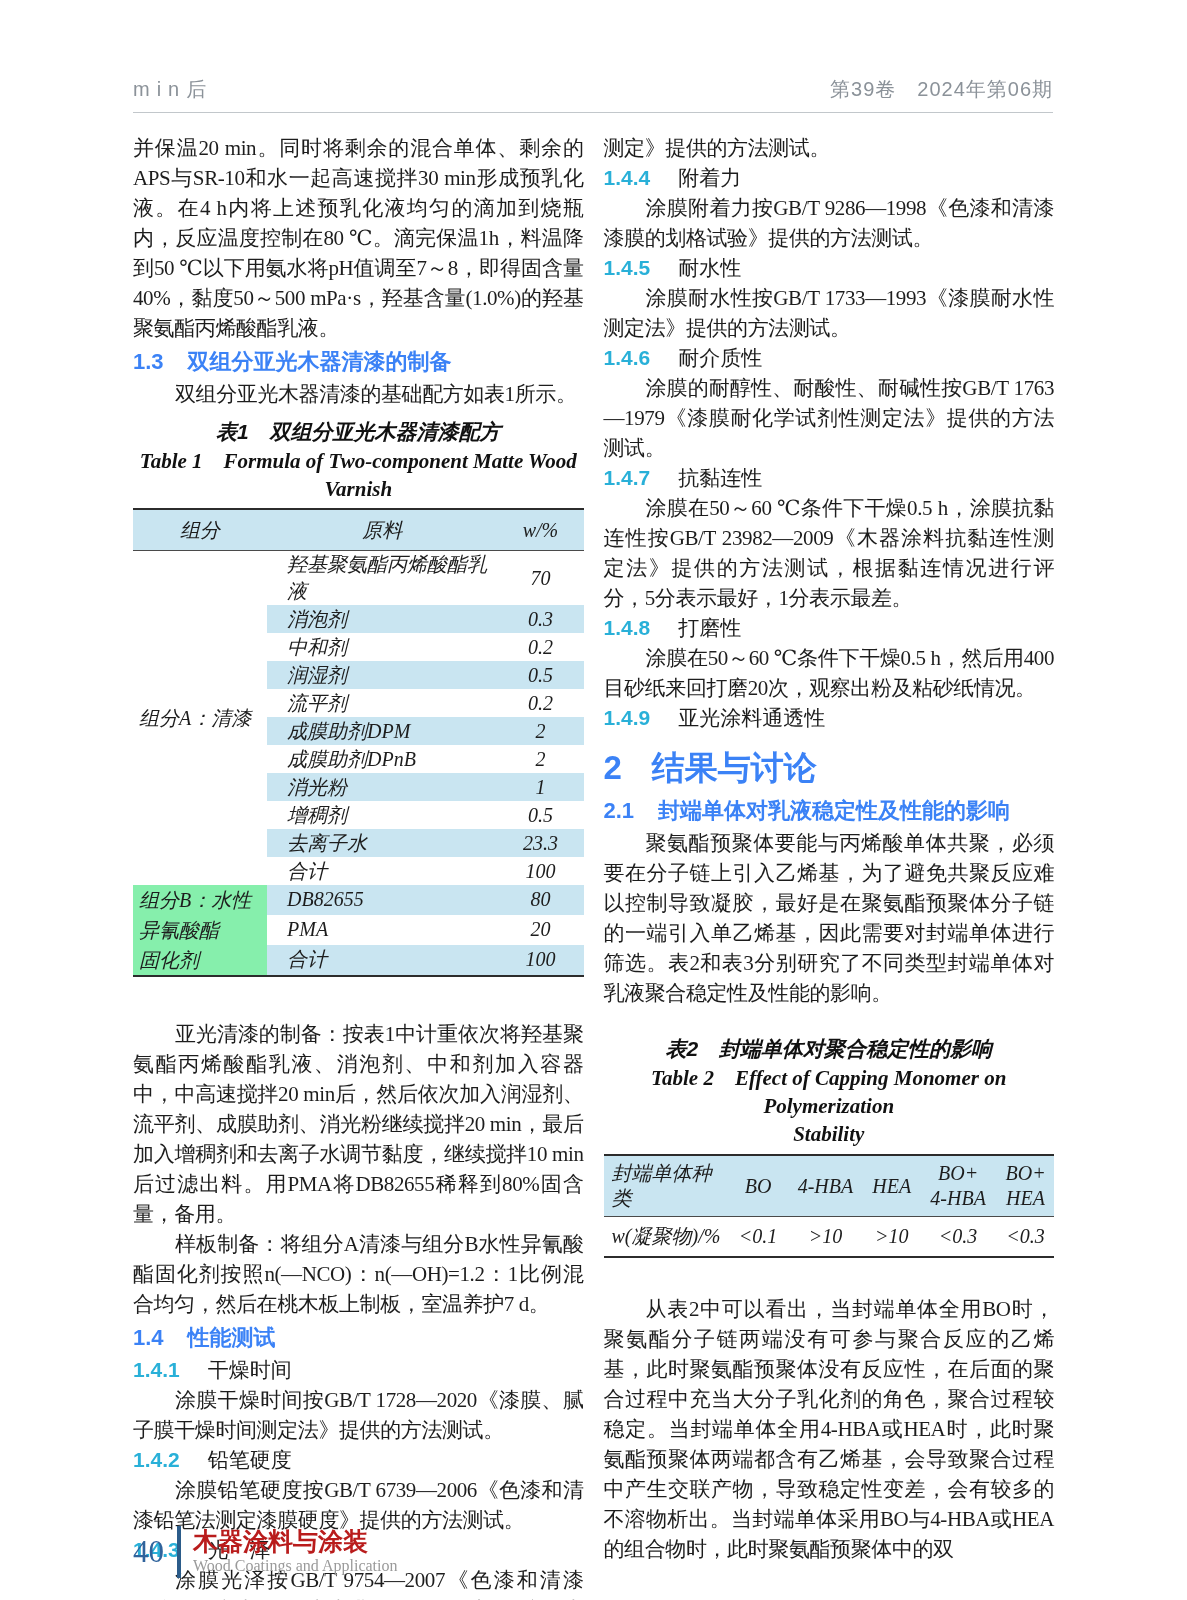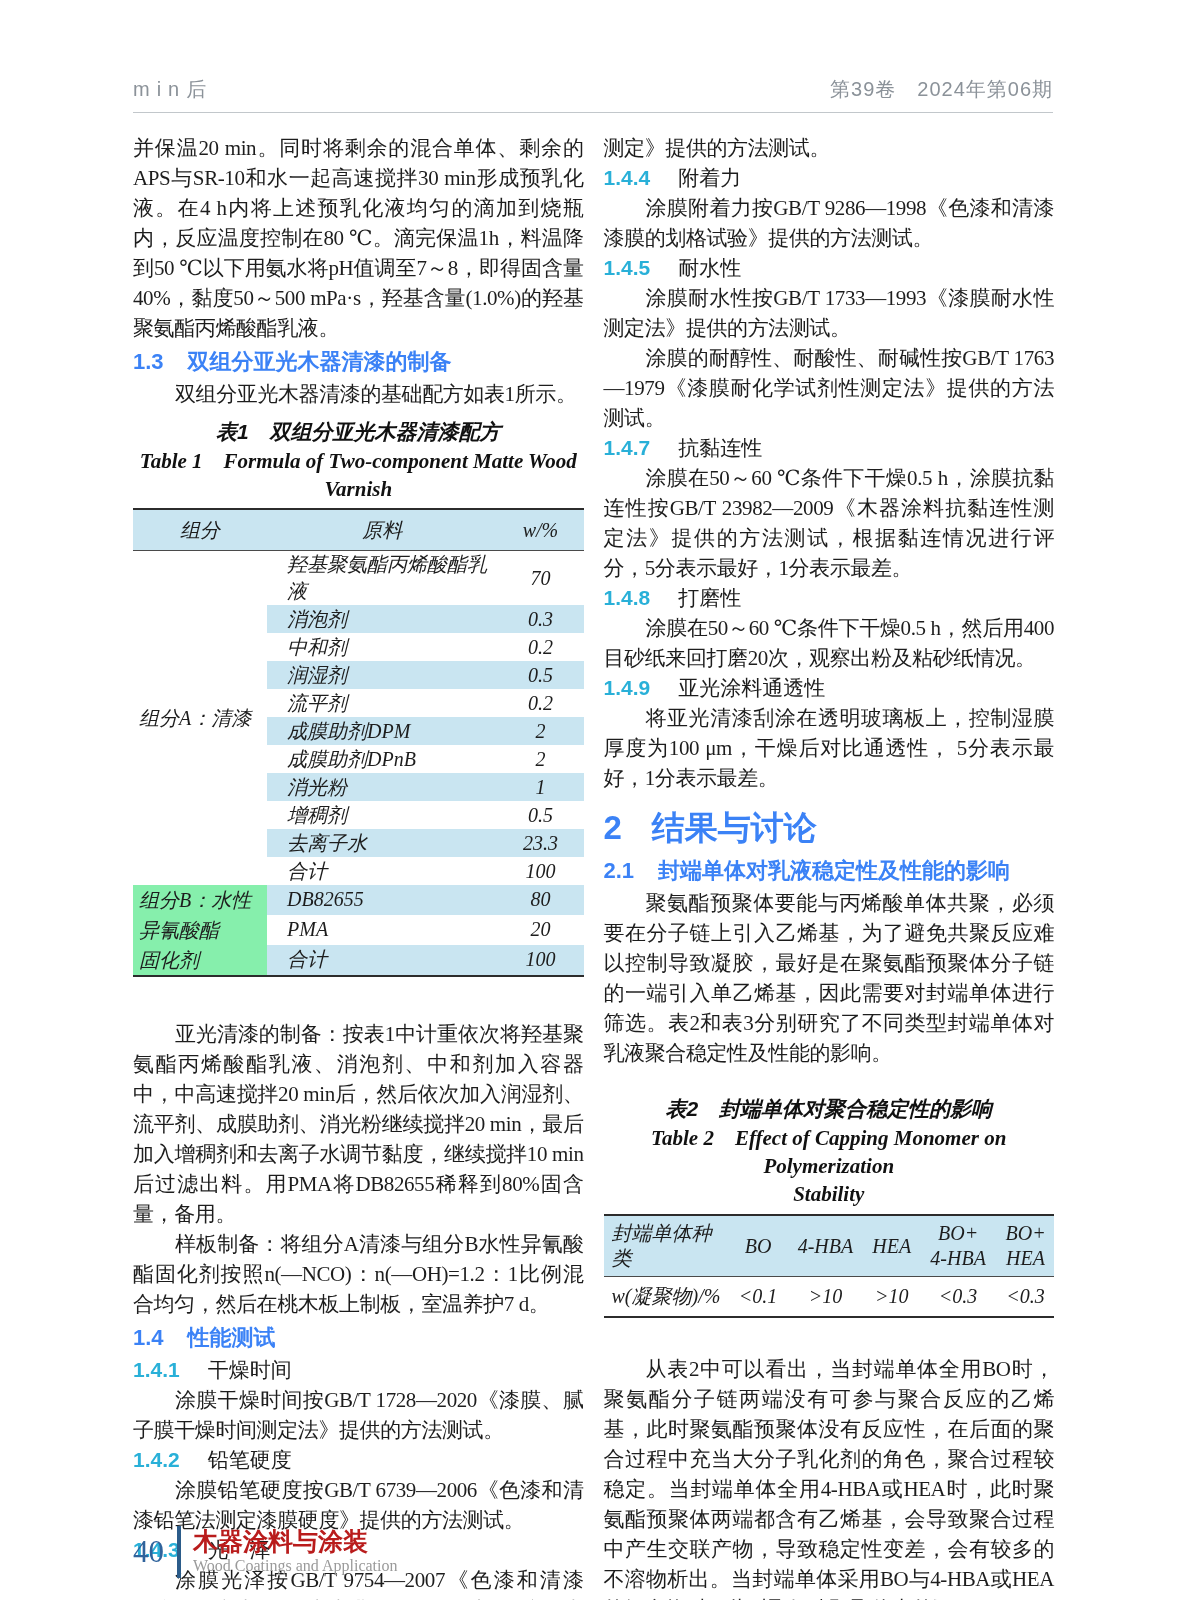--- a/index.html
+++ b/index.html
@@ -224,36 +224,38 @@
       <h4 class="subsec">
         <span class="sub-num">1.4.4</span><span>附着力</span>
       </h4>
       <p class="body-p indent">涂膜附着力按GB/T 9286—1998《色漆和清漆漆膜的划格试验》提供的方法测试。</p>
 
       <h4 class="subsec">
         <span class="sub-num">1.4.5</span><span>耐水性</span>
       </h4>
       <p class="body-p indent">涂膜耐水性按GB/T 1733—1993《漆膜耐水性测定法》提供的方法测试。</p>
 
+      <h4 class="subsec">
+        <span class="sub-num">1.4.6</span><span>耐介质性</span>
+      </h4>
       <p class="body-p indent">涂膜的耐醇性、耐酸性、耐碱性按GB/T 1763—1979《漆膜耐化学试剂性测定法》提供的方法测试。</p>
 
       <h4 class="subsec">
         <span class="sub-num">1.4.7</span><span>抗黏连性</span>
       </h4>
       <p class="body-p indent">涂膜在50～60 ℃条件下干燥0.5 h，涂膜抗黏连性按GB/T 23982—2009《木器涂料抗黏连性测定法》提供的方法测试，根据黏连情况进行评分，5分表示最好，1分表示最差。</p>
 
       <h4 class="subsec">
         <span class="sub-num">1.4.8</span><span>打磨性</span>
       </h4>
       <p class="body-p indent">涂膜在50～60 ℃条件下干燥0.5 h，然后用400目砂纸来回打磨20次，观察出粉及粘砂纸情况。</p>
 
       <h4 class="subsec">
         <span class="sub-num">1.4.9</span><span>亚光涂料通透性</span>
       </h4>
-      <p class="body-p indent">将亚光清漆刮涂在透明玻璃板上，控制湿膜厚度为100 μm，干燥后对比通透性， 5分表示最好，1分表示最差。</p>
 
       <h2 class="sec h2big">
         <span class="sec-num">2</span><span>结果与讨论</span>
       </h2>
 
       <h3 class="sec">
         <span class="sec-num">2.1</span><span>封端单体对乳液稳定性及性能的影响</span>
       </h3>
       <p class="body-p indent">聚氨酯预聚体要能与丙烯酸单体共聚，必须要在分子链上引入乙烯基，为了避免共聚反应难以控制导致凝胶，最好是在聚氨酯预聚体分子链的一端引入单乙烯基，因此需要对封端单体进行筛选。表2和表3分别研究了不同类型封端单体对乳液聚合稳定性及性能的影响。</p>
 

